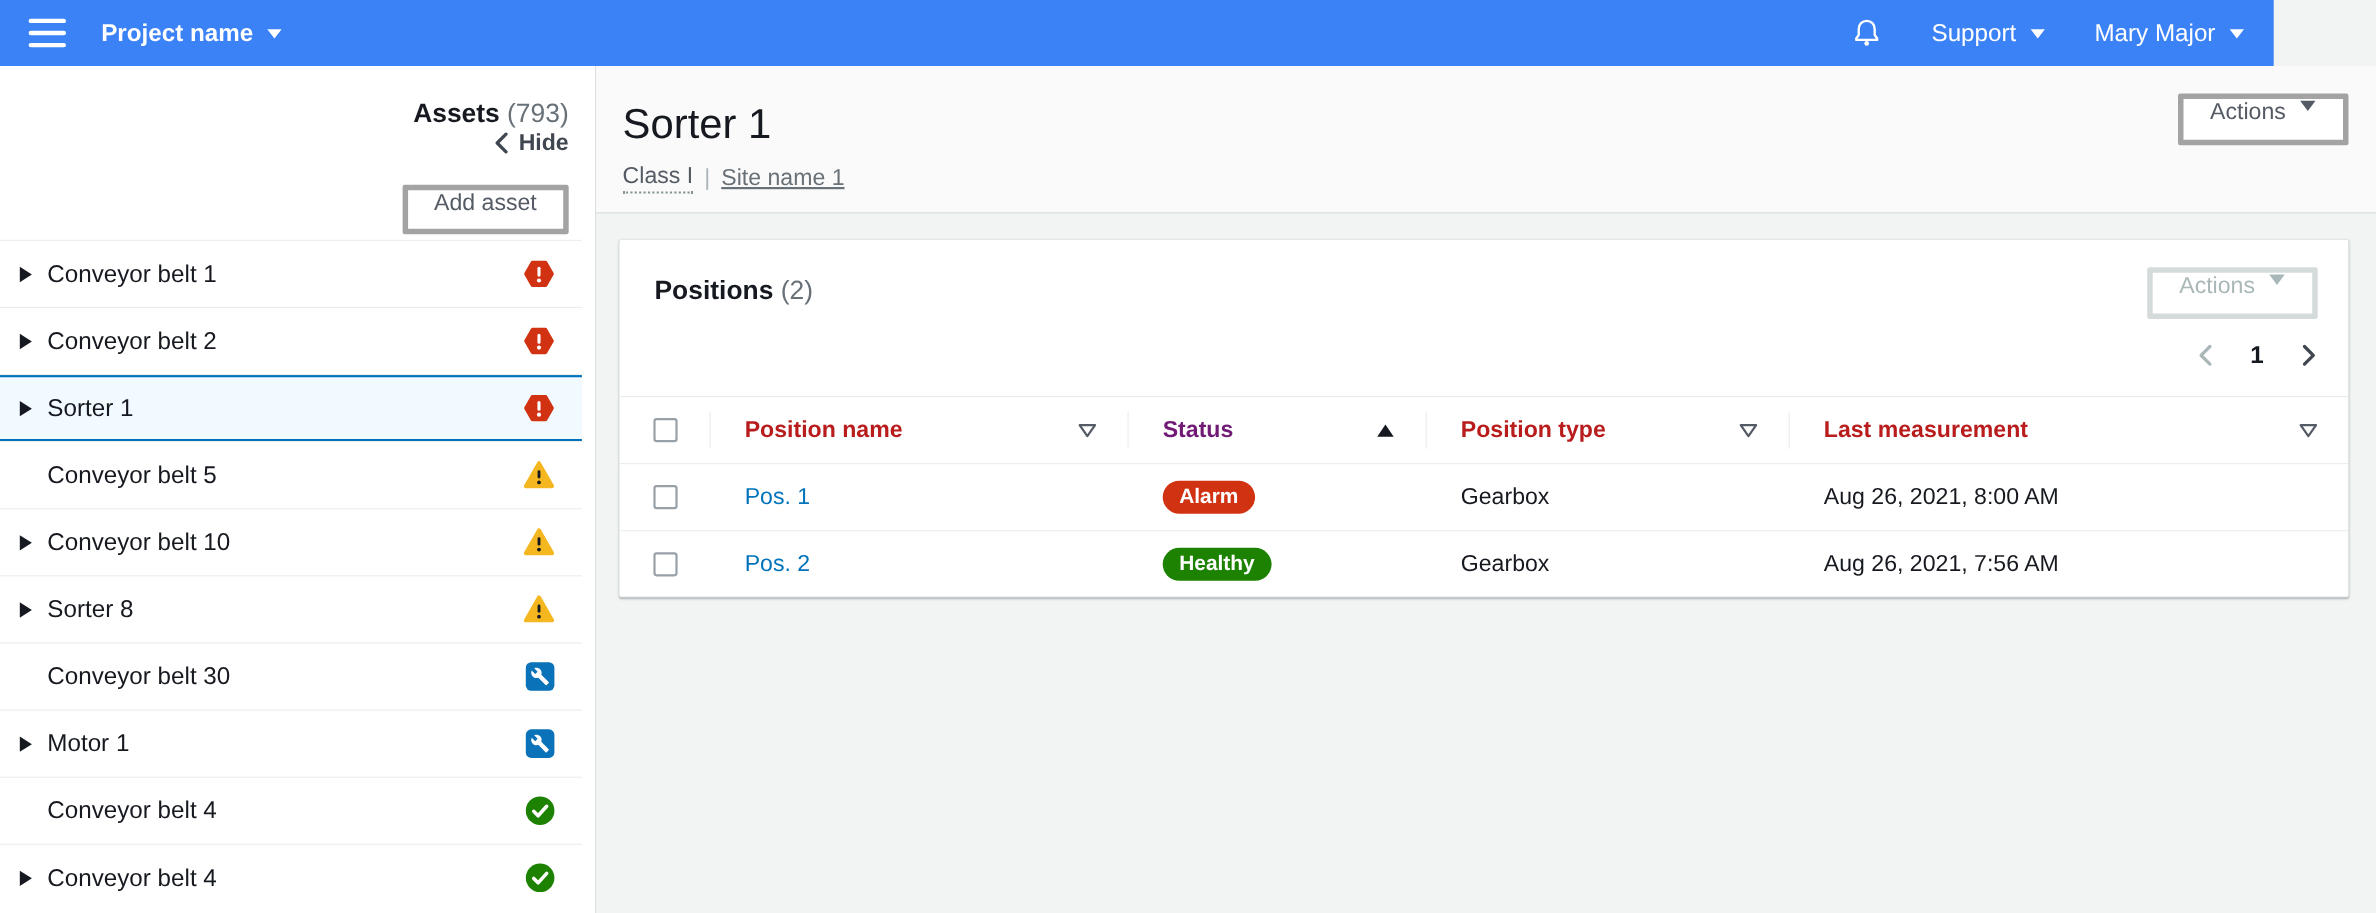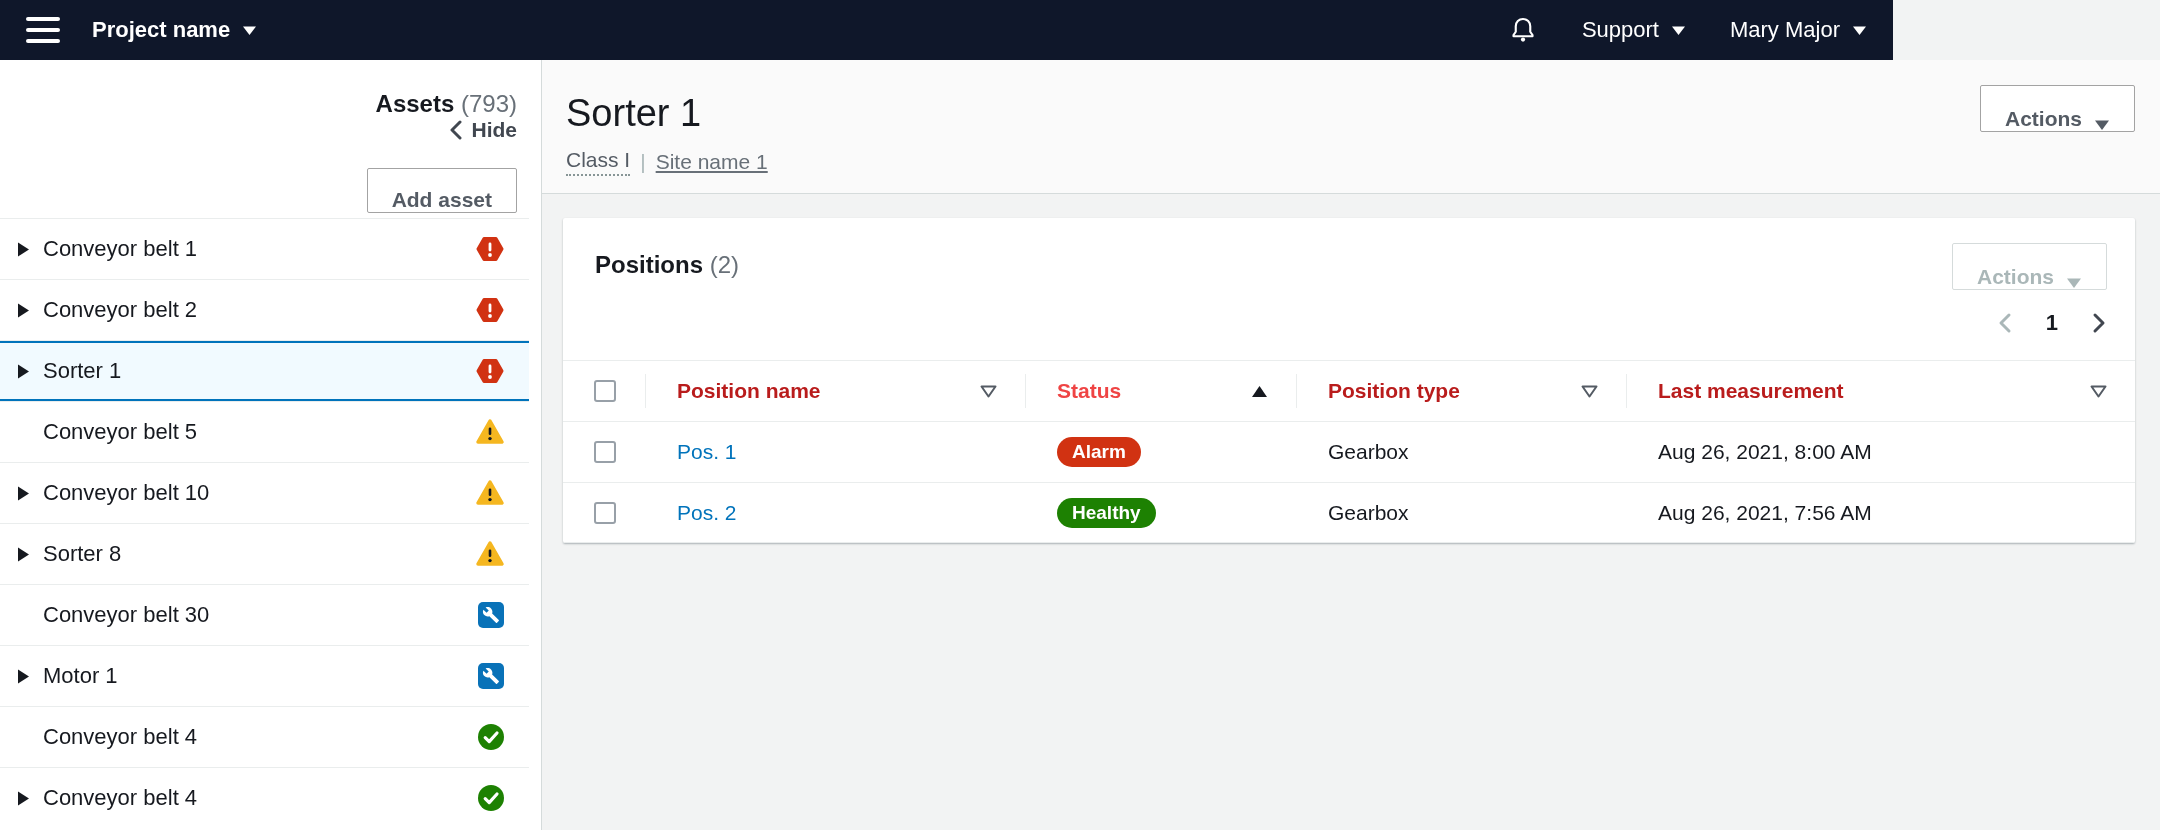--- a/index.html
+++ b/index.html
@@ -4,22 +4,22 @@
 <style>
   * { margin:0; padding:0; box-sizing:border-box; }
   html,body { width:2160px; height:830px; overflow:hidden; }
   body {
     font-family:"Liberation Sans","DejaVu Sans",sans-serif;
     background:#f2f3f3; color:#16191f; position:relative;
   }
 
   
   .topnav {
-    position:absolute; left:0; top:0; width:1893px; height:60px;
-    background:#0f172a; display:flex; align-items:center; padding:0 26px;
+    position:absolute; left:0; top:0; width:2067px; height:60px;
+    background:#3b82f6; display:flex; align-items:center; padding:0 26px;
   }
   .hamburger { width:34px; height:26px; display:flex; flex-direction:column; justify-content:space-between; cursor:pointer; margin-right:32px; }
   .hamburger span { display:block; height:4px; border-radius:2px; background:#ffffff; }
   .nav-item { display:flex; align-items:center; gap:12px; color:#ffffff; font-size:22px; cursor:pointer; }
   .nav-project { font-weight:700; }
   .nav-right { margin-left:auto; display:flex; align-items:center; gap:44px; }
   .bell-btn { display:flex; align-items:center; cursor:pointer; }
 
   
   .sidebar {
@@ -27,23 +27,23 @@
     background:#ffffff; border-right:1px solid #d5dbdb;
   }
   .sidebar-header { padding:30px 24px 0 28px; }
   .sidebar-title-row { display:flex; align-items:flex-end; justify-content:space-between;flex-direction:column; }
   .sidebar-title { font-size:24px; }
   .sidebar-title b { font-weight:700; color:#16191f; }
   .sidebar-title .count { font-weight:400; color:#687078; }
   .hide-link { display:flex; align-items:center; gap:9px; font-size:21px; font-weight:700; color:#414750; cursor:pointer; }
   .add-asset-row { display:flex; justify-content:flex-end; margin-top:26px; }
   .btn {
-    display:inline-flex; align-items:flex-end; gap:12px; background:#ffffff;
-    border:1px solid #a3a3a3; border-radius:2px; color:#545b64;
-    font-size:21px; font-weight:700; padding:0 24px; height:45px; cursor:pointer;
+    display:inline-flex; align-items:flex-start; gap:12px; background:#ffffff;
+    border:5px solid #a3a3a3; border-radius:2px; color:#545b64;
+    font-size:21px; font-weight:400; padding:0 24px; height:45px; cursor:pointer;
   }
   .asset-list { position:absolute; top:158px; left:0; right:12px; }
   .asset-row {
     height:61px; display:flex; align-items:center; padding:0 24px 0 16px;
     border-top:1px solid #eaeded; cursor:pointer; background:#ffffff;
   }
   .asset-row.selected {
     background:#f1faff;
     box-shadow: inset 0 2px 0 0 #0073bb, inset 0 -2px 0 0 #0073bb;
   }
@@ -89,21 +89,21 @@
   .page-num { font-size:22px; font-weight:700; color:#16191f; }
   .page-arrow { display:flex; align-items:center; cursor:pointer; }
 
   .table { margin-top:24px; }
   .thead, .tr { display:grid; grid-template-columns:82px 380px 271px 330px 1fr; }
   .thead { border-top:1px solid #eaeded; height:61px; }
   .th {
     position:relative; display:flex; align-items:center;
     padding:0 27px 0 32px; font-size:21px; font-weight:700; color:#b91c1c; cursor:pointer;
   }
-  .th.sorted { color:#ef4444; }
+  .th.sorted { color:#701a75; }
   .th:not(:first-child)::before {
     content:""; position:absolute; left:0; top:13px; bottom:13px; width:1px; background:#eaeded;
   }
   .th .sort-ic { margin-left:auto; display:flex; align-items:center; }
   .td { display:flex; align-items:center; padding:0 27px 0 32px; font-size:21px; color:#16191f; }
   .tr { height:61px; border-top:1px solid #eaeded; }
   .tr:last-child { border-bottom:1px solid #eaeded; }
   .cb-cell { justify-content:flex-start; padding-left:31px !important; }
   .checkbox {
     width:22px; height:22px; border:2px solid #98a0a8; border-radius:3px; background:#ffffff; cursor:pointer; display:inline-block;

